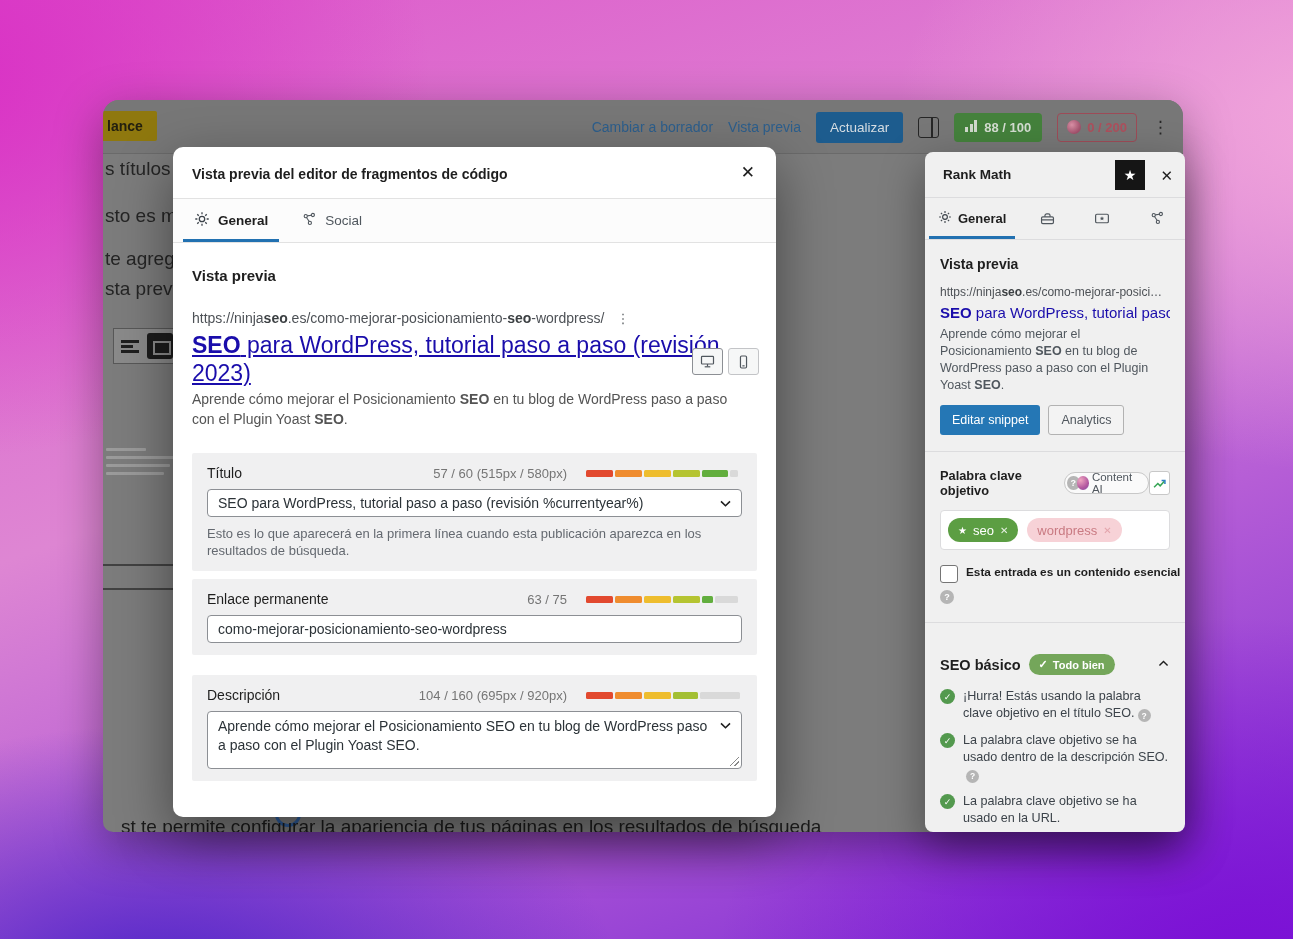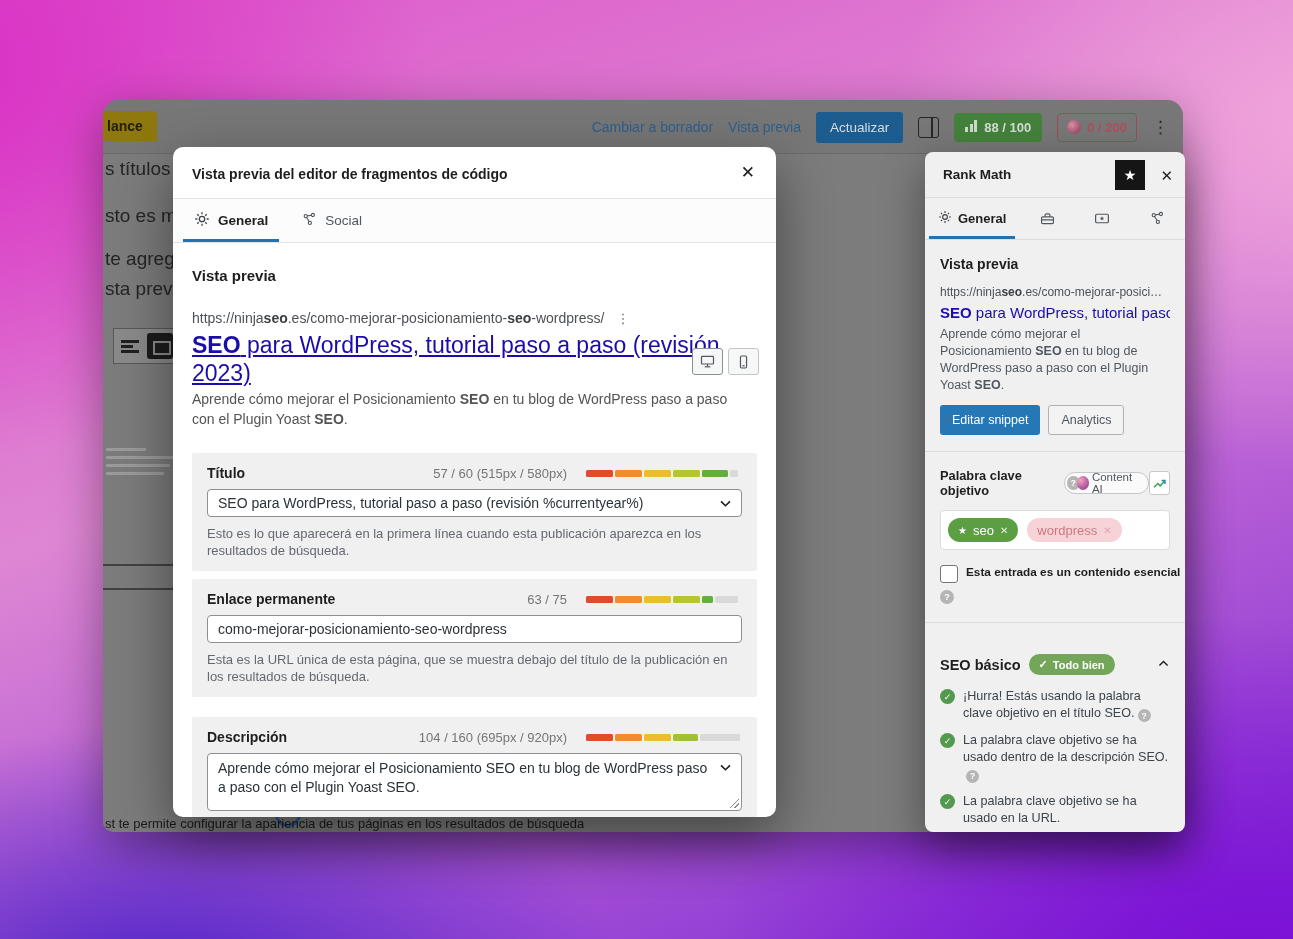--- a/index.html
+++ b/index.html
@@ -33,21 +33,21 @@
   .frag{position:absolute;color:#252525;font-size:19px;white-space:nowrap;}
   .blk-toolbar{position:absolute;left:10px;top:228px;width:82px;height:36px;background:#8a8a8a;border:1px solid #585858;
     display:flex;align-items:center;gap:8px;padding:0 7px;}
   .icon-align{width:18px;height:13px;border-top:3px solid #1f1f1f;border-bottom:3px solid #1f1f1f;position:relative;}
   .icon-align::after{content:"";position:absolute;left:0;top:2px;width:12px;height:3px;background:#1f1f1f;}
   .icon-block{width:26px;height:26px;background:#1c1c1c;border-radius:3px;position:relative;}
   .icon-block::after{content:"";position:absolute;left:6px;top:8px;width:14px;height:10px;border:2px solid #8a8a8a;}
   .noise{position:absolute;left:3px;display:flex;flex-direction:column;gap:5px;}
   .noise i{display:block;height:3px;background:#9b9b9b;border-radius:1px;}
   .hline{position:absolute;left:0;width:70px;height:2px;background:#424242;}
-  .bottom-text{position:absolute;left:2px;top:716px;font-size:13px;color:#1b1b1b;white-space:nowrap;}
+  .bottom-text{position:absolute;left:18px;top:716px;font-size:19px;color:#1b1b1b;white-space:nowrap;}
   .blue-arc{position:absolute;left:172px;top:701px;width:26px;height:26px;border:3px solid #2e5d9c;border-radius:50%;}
   
   .modal{position:absolute;left:173px;top:147px;width:603px;height:670px;background:#fff;border-radius:10px;
     overflow:hidden;box-shadow:0 20px 55px rgba(0,0,0,.45);}
   .m-header{height:52px;padding:18px 22px 0 19px;border-bottom:1px solid #e2e2e2;position:relative;}
   .m-title{font-size:14px;font-weight:bold;color:#1e1e1e;}
   .m-close{position:absolute;right:21px;top:15px;font-size:17px;color:#1e1e1e;cursor:pointer;}
   .m-tabs{height:44px;background:#fcfcfc;border-bottom:1px solid #e2e2e2;display:flex;padding-left:4px;}
   .tab{display:flex;align-items:center;gap:8px;padding:0 17px;font-size:13.5px;color:#50575e;position:relative;cursor:pointer;}
   .tab.active{color:#1e1e1e;font-weight:bold;}
@@ -60,21 +60,21 @@
   .dev-btn.active{border-color:#8c8f94;}
   .serp-url-row{margin-top:26px;display:flex;align-items:center;gap:12px;font-size:14px;color:#4d5156;}
   .serp-url b{color:#3c4043;}
   .serp-title{margin-top:5px;font-size:23px;line-height:28px;color:#1a0dab;text-decoration:underline;}
   .serp-title b{font-weight:bold;}
   .serp-desc{margin-top:2px;font-size:14px;line-height:20px;color:#545454;max-width:540px;}
   .panel{background:#f0f0f1;margin-top:24px;padding:12px 15px 12px;border-radius:2px;}
   .panel+.panel{margin-top:8px;}
   .panel.last{margin-top:20px;}
   .p-row{display:flex;align-items:center;}
-  .p-label{font-size:14px;font-weight:bold;color:#1e1e1e;flex:1;}
+  .p-label{font-size:14px;font-weight:normal;color:#1e1e1e;flex:1;}
   .p-count{font-size:13px;color:#757575;margin-right:19px;}
   .bar{display:flex;gap:2px;height:7px;width:156px;}
   .bar span{display:block;height:100%;border-radius:1.5px;}
   .fakeinput{position:relative;margin-top:8px;background:#fff;border:1px solid #8c8f94;border-radius:4px;height:28px;}
   .fakeinput input{width:100%;height:100%;border:none;background:transparent;padding:0 30px 0 10px;
     font-size:14px;color:#2c3338;outline:none;}
   .fi-chev{position:absolute;right:8px;top:6px;}
   .fakearea{position:relative;margin-top:8px;background:#fff;border:1px solid #8c8f94;border-radius:4px;height:58px;}
   .fakearea textarea{width:100%;height:100%;border:none;background:transparent;resize:none;outline:none;
     padding:5px 30px 5px 10px;font-size:14px;color:#2c3338;line-height:19px;}
@@ -296,21 +296,20 @@
               <span style="background: rgb(239, 140, 47); width: 27px;"></span>
               <span style="background: rgb(238, 189, 46); width: 27px;"></span>
               <span style="background: rgb(181, 196, 49); width: 27px;"></span>
               <span style="background: rgb(98, 174, 62); width: 11px;"></span>
               <span style="background: rgb(217, 217, 217); width: 23px;"></span>
             </span>
         </div>
         <div class="fakeinput">
           <input readonly="" value="como-mejorar-posicionamiento-seo-wordpress" style="">
         </div>
-        <div class="p-help">Esta es la URL única de esta página, que se muestra debajo del título de la publicación en los resultados de búsqueda.</div>
       </div>
 
       <div class="panel last">
         <div class="p-row">
           <span class="p-label">Descripción</span>
           <span class="p-count">104 / 160 (695px / 920px)</span>
           <span class="bar">
               <span style="background: rgb(226, 73, 47); width: 27px;"></span>
               <span style="background: rgb(239, 140, 47); width: 27px;"></span>
               <span style="background: rgb(238, 189, 46); width: 27px;"></span>

